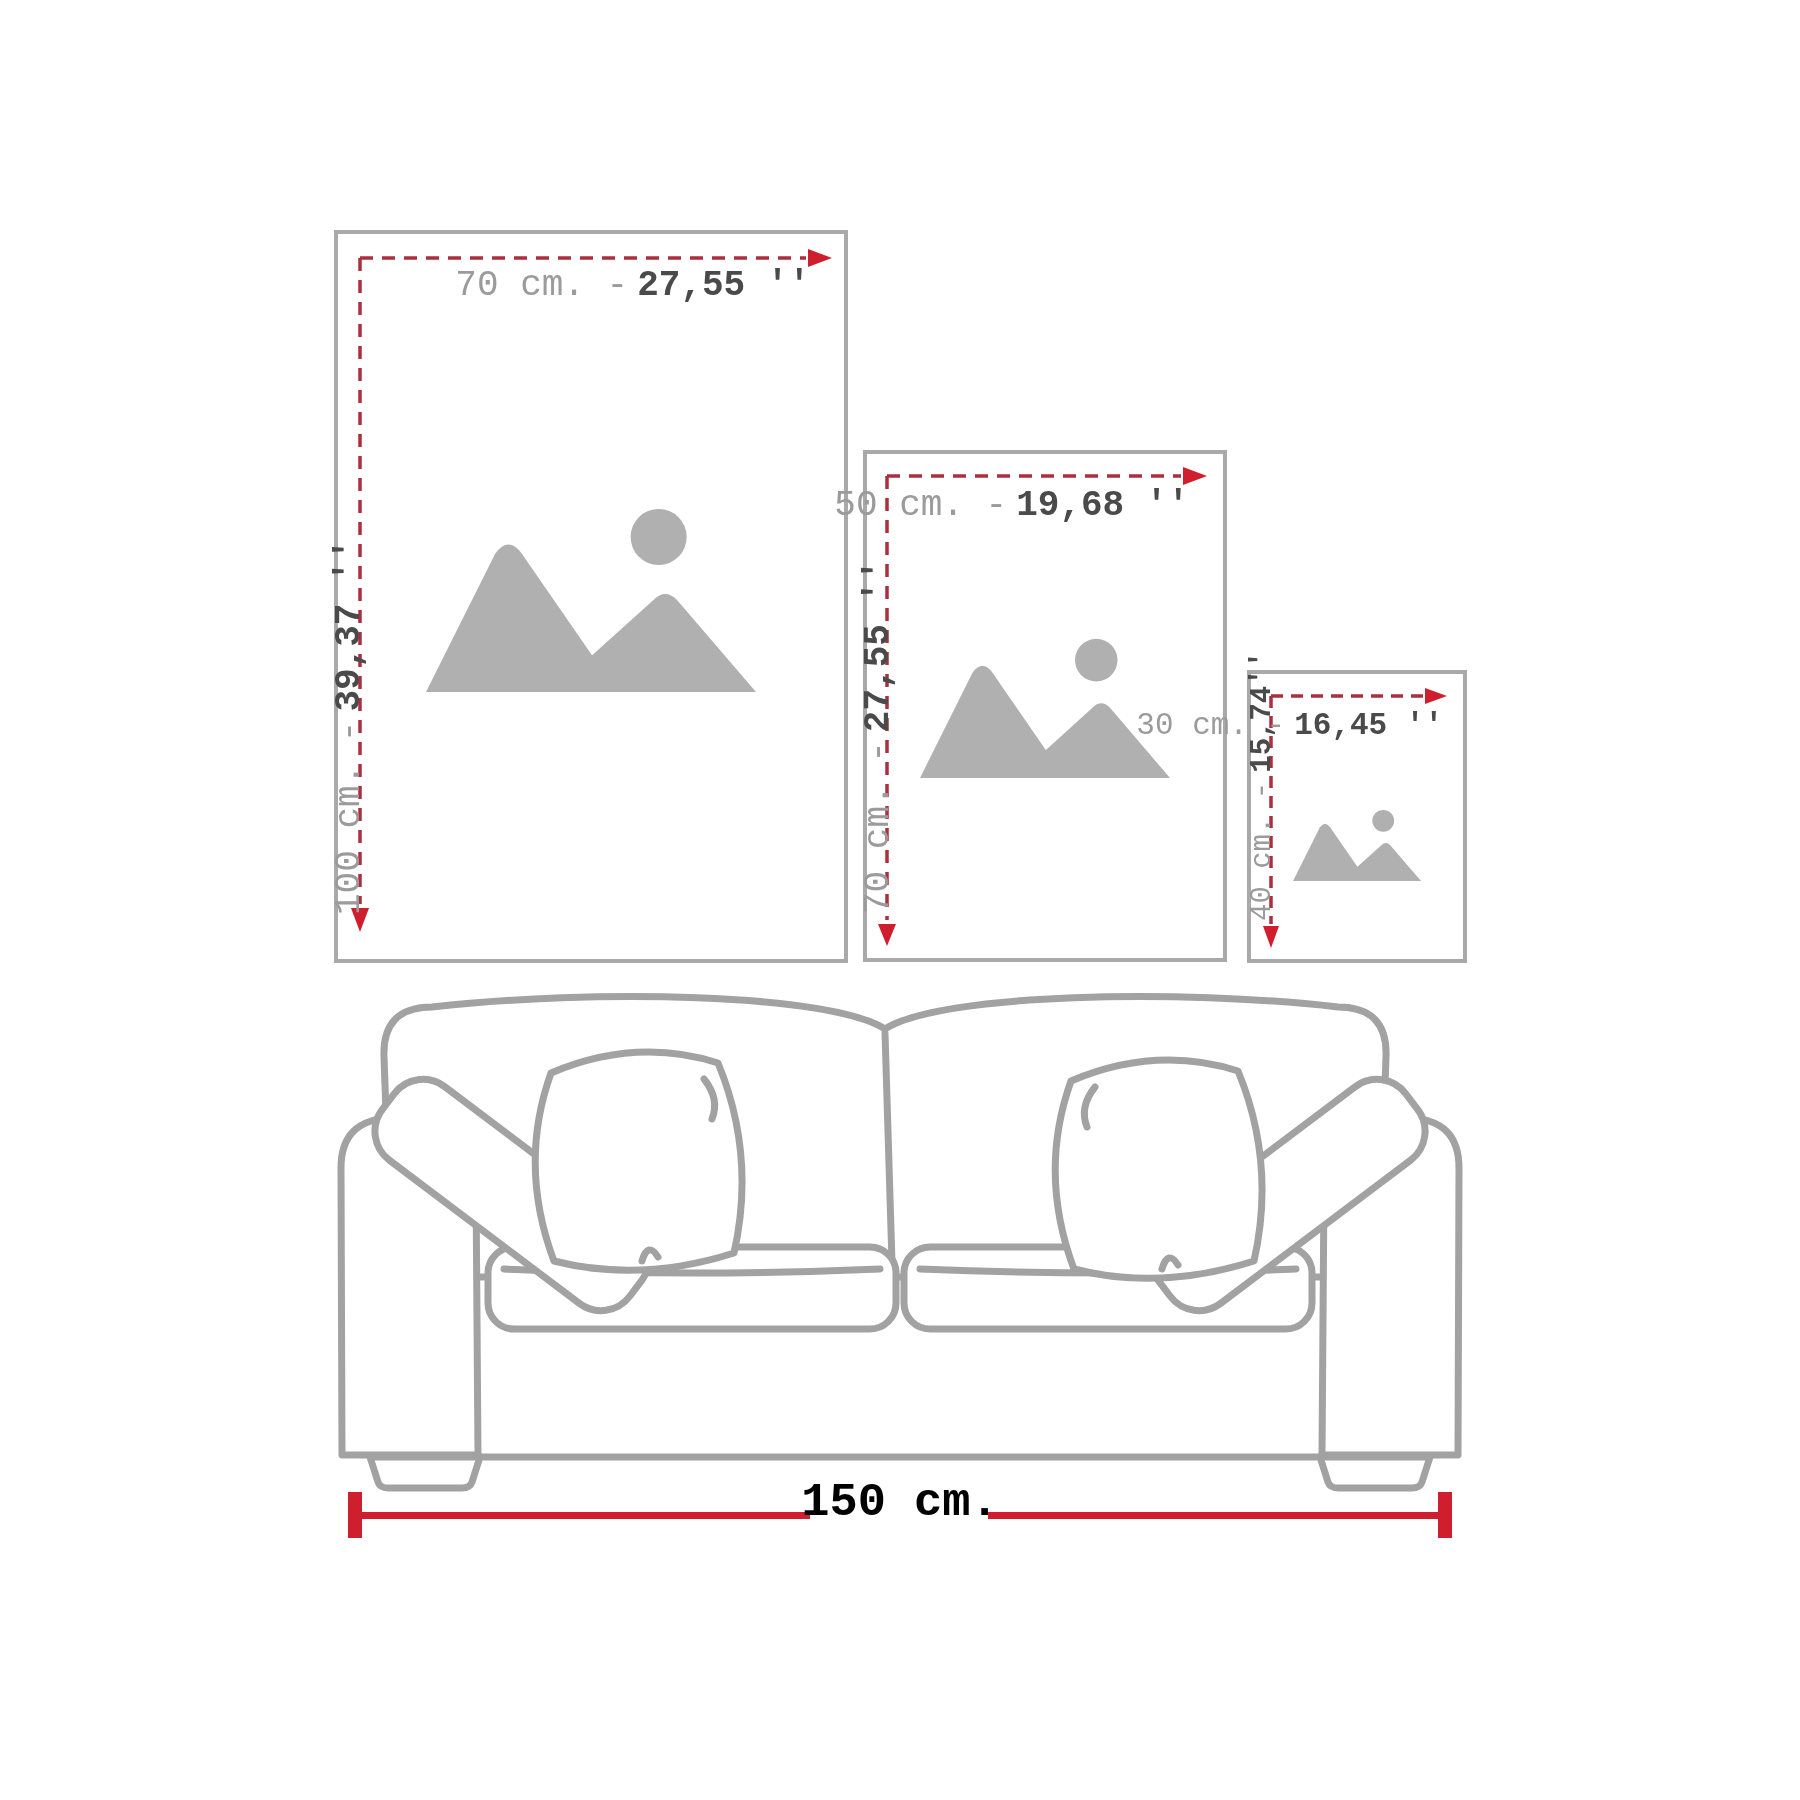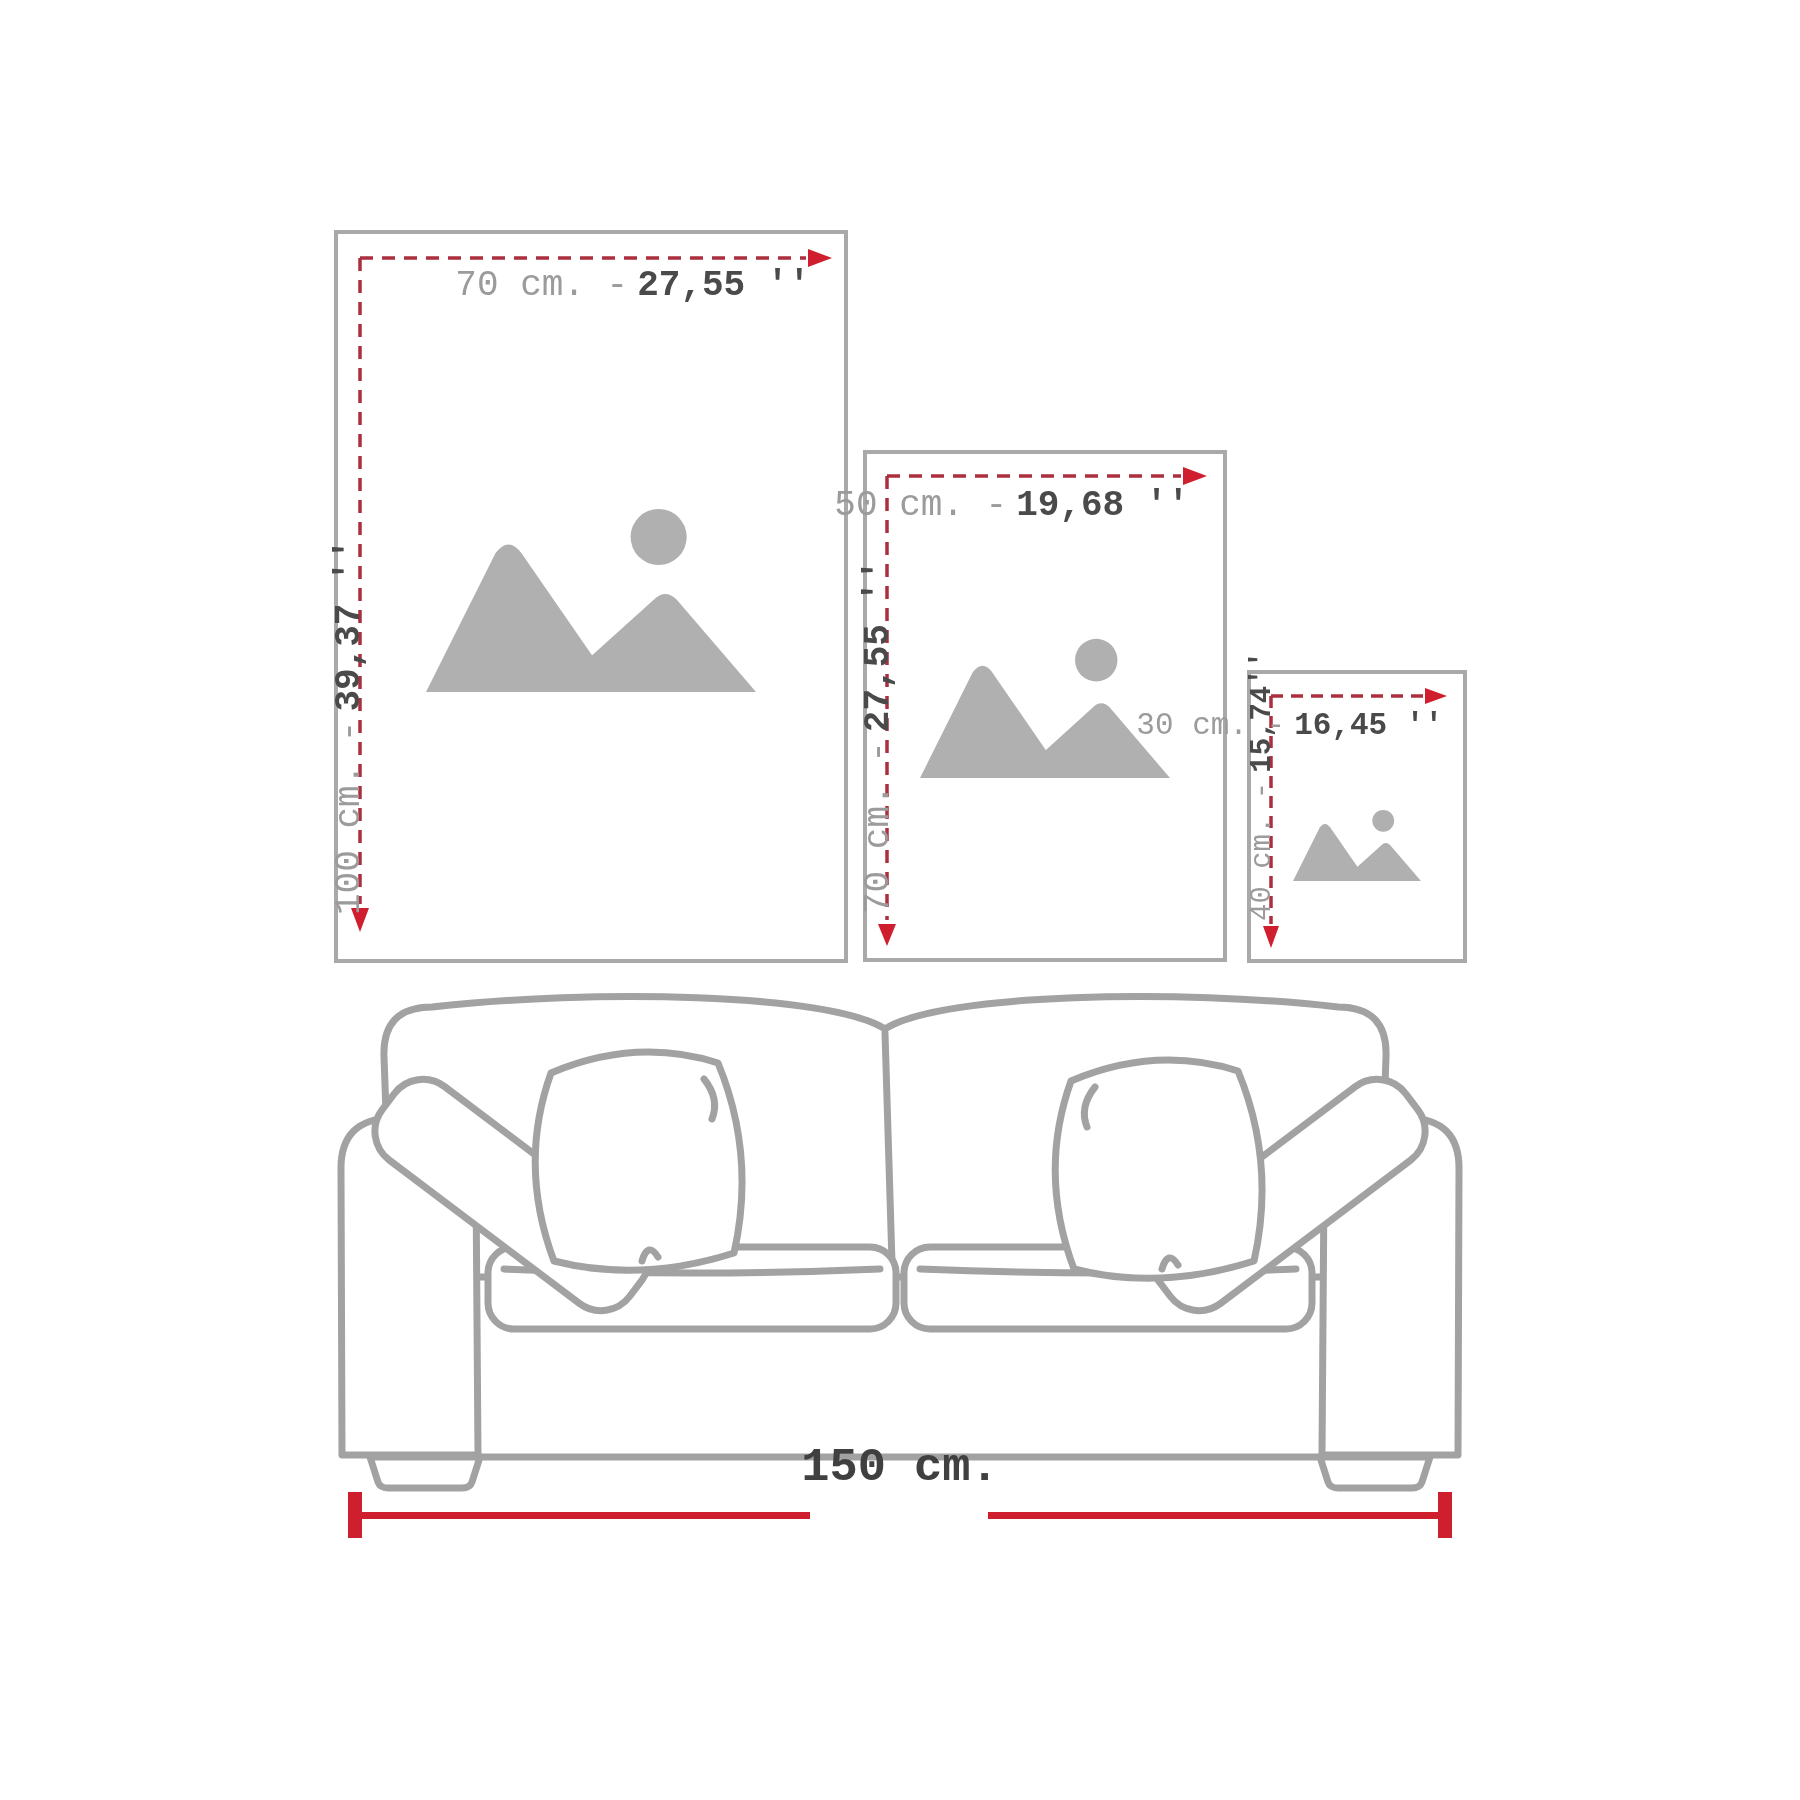--- a/index.html
+++ b/index.html
@@ -33,22 +33,22 @@
   #frame-medium .ph{top:181px;width:250px;height:143px;}
   #frame-small  .ph{top:134px;width:128px;height:73px;}
   #sofa-svg{position:absolute;left:320px;top:985px;width:1160px;height:520px;}
   .measure-cap{position:absolute;width:14px;height:46px;background:#cf1f2e;}
   #measure-cap-left{left:348px;top:1492px;}
   #measure-cap-right{left:1438px;top:1492px;}
   .measure-seg{position:absolute;height:7px;background:#cf1f2e;top:1512px;}
   #measure-seg-left{left:362px;width:448px;}
   #measure-seg-right{left:988px;width:450px;}
   .measure-label{
-    position:absolute;left:900px;top:1444px;transform:translateX(-50%);
-    font-size:47px;font-weight:600;color:#404040;white-space:nowrap;line-height:1;
+    position:absolute;left:900px;top:1479px;transform:translateX(-50%);
+    font-size:47px;font-weight:600;color:#000000;white-space:nowrap;line-height:1;
   }
 </style>
 </head>
 <body>
 
 <div class="canvas">
 
   <svg width="0" height="0" style="position:absolute">
     <symbol id="img-ph" viewBox="0 0 100 57" preserveAspectRatio="none">
       <circle cx="70.5" cy="10" r="8.5" fill="#b0b0b0"></circle>

